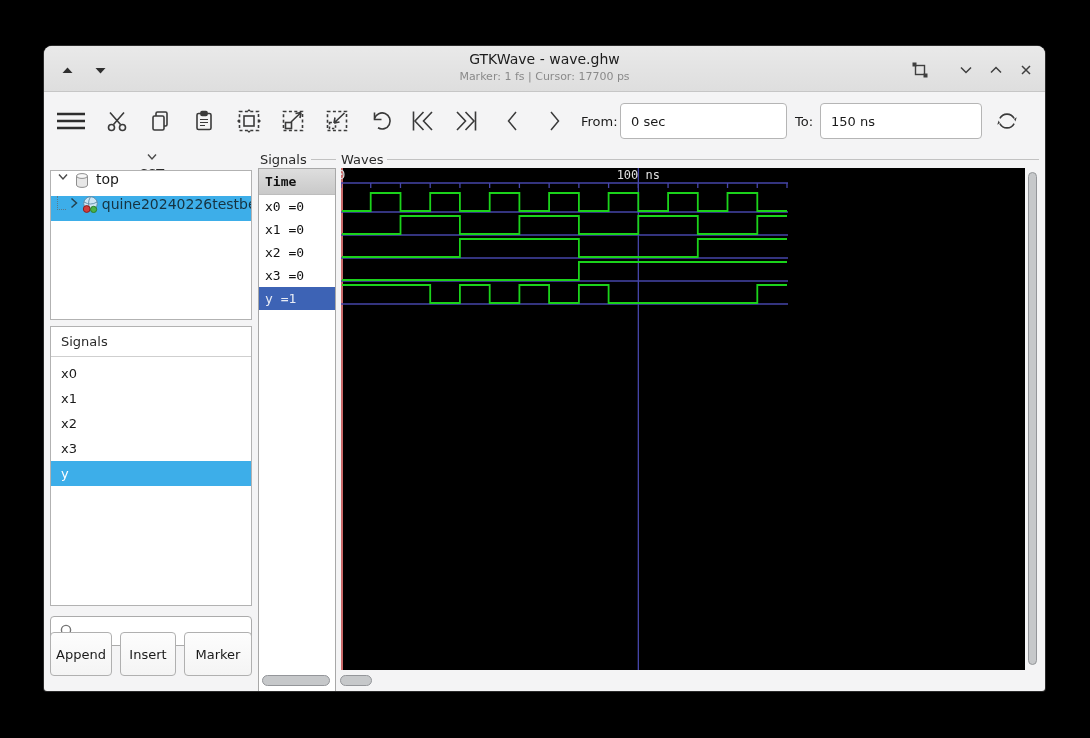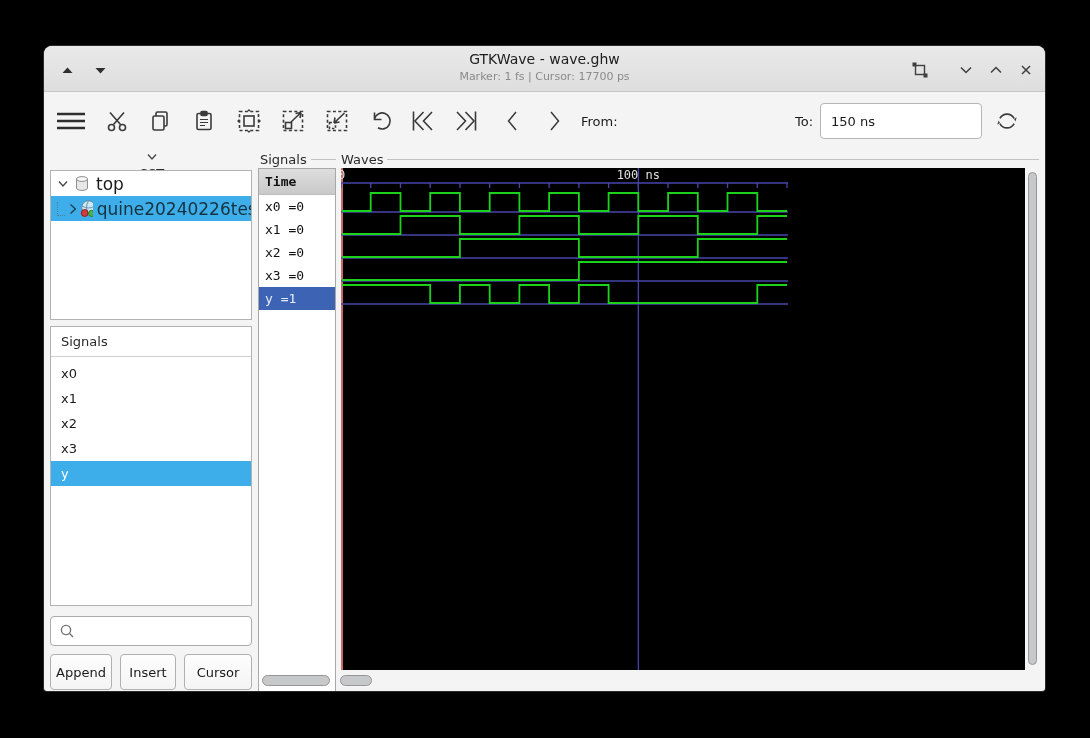--- a/index.html
+++ b/index.html
@@ -20,27 +20,27 @@
   .tool { position:absolute; top:15px; width:30px; height:28px; display:flex; align-items:center; justify-content:center; }
   .tlabel { position:absolute; top:22px; font-size:13px; color:#1a1a1a; }
   .tinput { position:absolute; top:11px; height:36px; border:1px solid #b5b5b5; border-radius:4px;
             background:#fff; font-size:13px; color:#1a1a1a; padding:0 10px; outline:none;
             font-family:"DejaVu Sans","Liberation Sans",sans-serif; }
   
   .flabel { position:absolute; font-size:13px; color:#2a2a2a; display:flex; align-items:center; gap:4px; }
   .fline { height:1px; background:#c2c2c2; flex:1; }
   
   .box { position:absolute; background:#fff; border:1px solid #b2b2b2; }
-  .treerow { height:25px; display:flex; align-items:center; font-size:17px; color:#1a1a1a; }
+  .treerow { height:25px; display:flex; font-size:14px; color:#1a1a1a; }
   .treerow.sel { background:#3daee9; color:#16323f; }
   .listhead { height:30px; border-bottom:1px solid #cfcfcf; display:flex; align-items:center; padding-left:10px; font-size:13px; color:#2a2a2a; }
   .listitem { height:25px; display:flex; align-items:center; padding-left:10px; font-size:13px; color:#1a1a1a; }
   .listitem.sel { background:#3daee9; color:#fff; }
   .search { position:absolute; border:1px solid #ababab; border-radius:4px; background:#fff; display:flex; align-items:center; padding-left:7px; }
-  .btn { position:absolute; top:608px; height:36px; border:1px solid #b0b0b0; border-radius:4px;
+  .btn { position:absolute; top:586px; height:44px; border:1px solid #b0b0b0; border-radius:4px;
          background:linear-gradient(#fdfdfd,#f4f4f4); font-size:13px; color:#1a1a1a;
          display:flex; align-items:center; justify-content:center; }
   
   .wnames { position:absolute; left:214px; top:122px; width:78px; height:652px; background:#fff; border:1px solid #a8a8a8; overflow:hidden; }
   .timehead { height:26px; background:linear-gradient(#dedede,#c9c9c9); border-bottom:1px solid #bdbdbd;
               font-family:"DejaVu Sans Mono","Liberation Mono",monospace; font-weight:700; font-size:13px; color:#111;
               display:flex; align-items:center; padding-left:6px; }
   .wrow { height:23px; font-family:"DejaVu Sans Mono","Liberation Mono",monospace; font-size:13px; color:#111;
           display:flex; align-items:center; padding-left:6px; white-space:pre; }
   .wrow.sel { background:#3d63b5; color:#e8ecf5; }
@@ -168,20 +168,21 @@
       <svg width="20" height="24" class="ic">
             <path d="M14 3 L6.5 12 L14 21" stroke-width="1.5"></path>
           </svg>
     </div>
     <div class="tool" style="left:496px;">
       <svg width="20" height="24" class="ic">
             <path d="M6 3 L13.5 12 L6 21" stroke-width="1.5"></path>
           </svg>
     </div>
     <span class="tlabel" style="left:537px;">From:</span>
+    <input class="tinput" style="left: 576px; width: 167px;" value="0 sec">
     <span class="tlabel" style="left:751px;">To:</span>
     <input class="tinput" style="left: 776px; width: 162px;" value="150 ns">
     <div class="tool" style="left:948px;">
       <svg width="26" height="26" class="ic">
         <path d="M5.9 10.4 A 8 8 0 0 1 20.1 10.4"></path>
             <path d="M20.1 15.6 A 8 8 0 0 1 5.9 15.6"></path>
         <path d="M20.1 10.9 L22.7 9.2 L21.4 13.4 Z" fill="#3a3a3a" stroke="none"></path>
         <path d="M5.9 15.1 L3.3 16.8 L4.6 12.6 Z" fill="#3a3a3a" stroke="none"></path>
       </svg>
     </div>
@@ -248,21 +249,21 @@
     </svg>
   </div>
 
   <div class="btn" style="left:6px; width:62px;">
         <span>Append</span>
       </div>
   <div class="btn" style="left:76px; width:56px;">
         <span>Insert</span>
       </div>
   <div class="btn" style="left:140px; width:68px;">
-        <span>Cursor</span>
+        <span>Marker</span>
       </div>
 
   <div class="flabel" style="left:216px; top:106px; width:76px;">
     <span>Signals</span>
     <div class="fline"></div>
   </div>
   <div class="wnames">
     <div class="timehead">Time</div>
     <div class="wrow">x0 =0</div>
     <div class="wrow">x1 =0</div>

